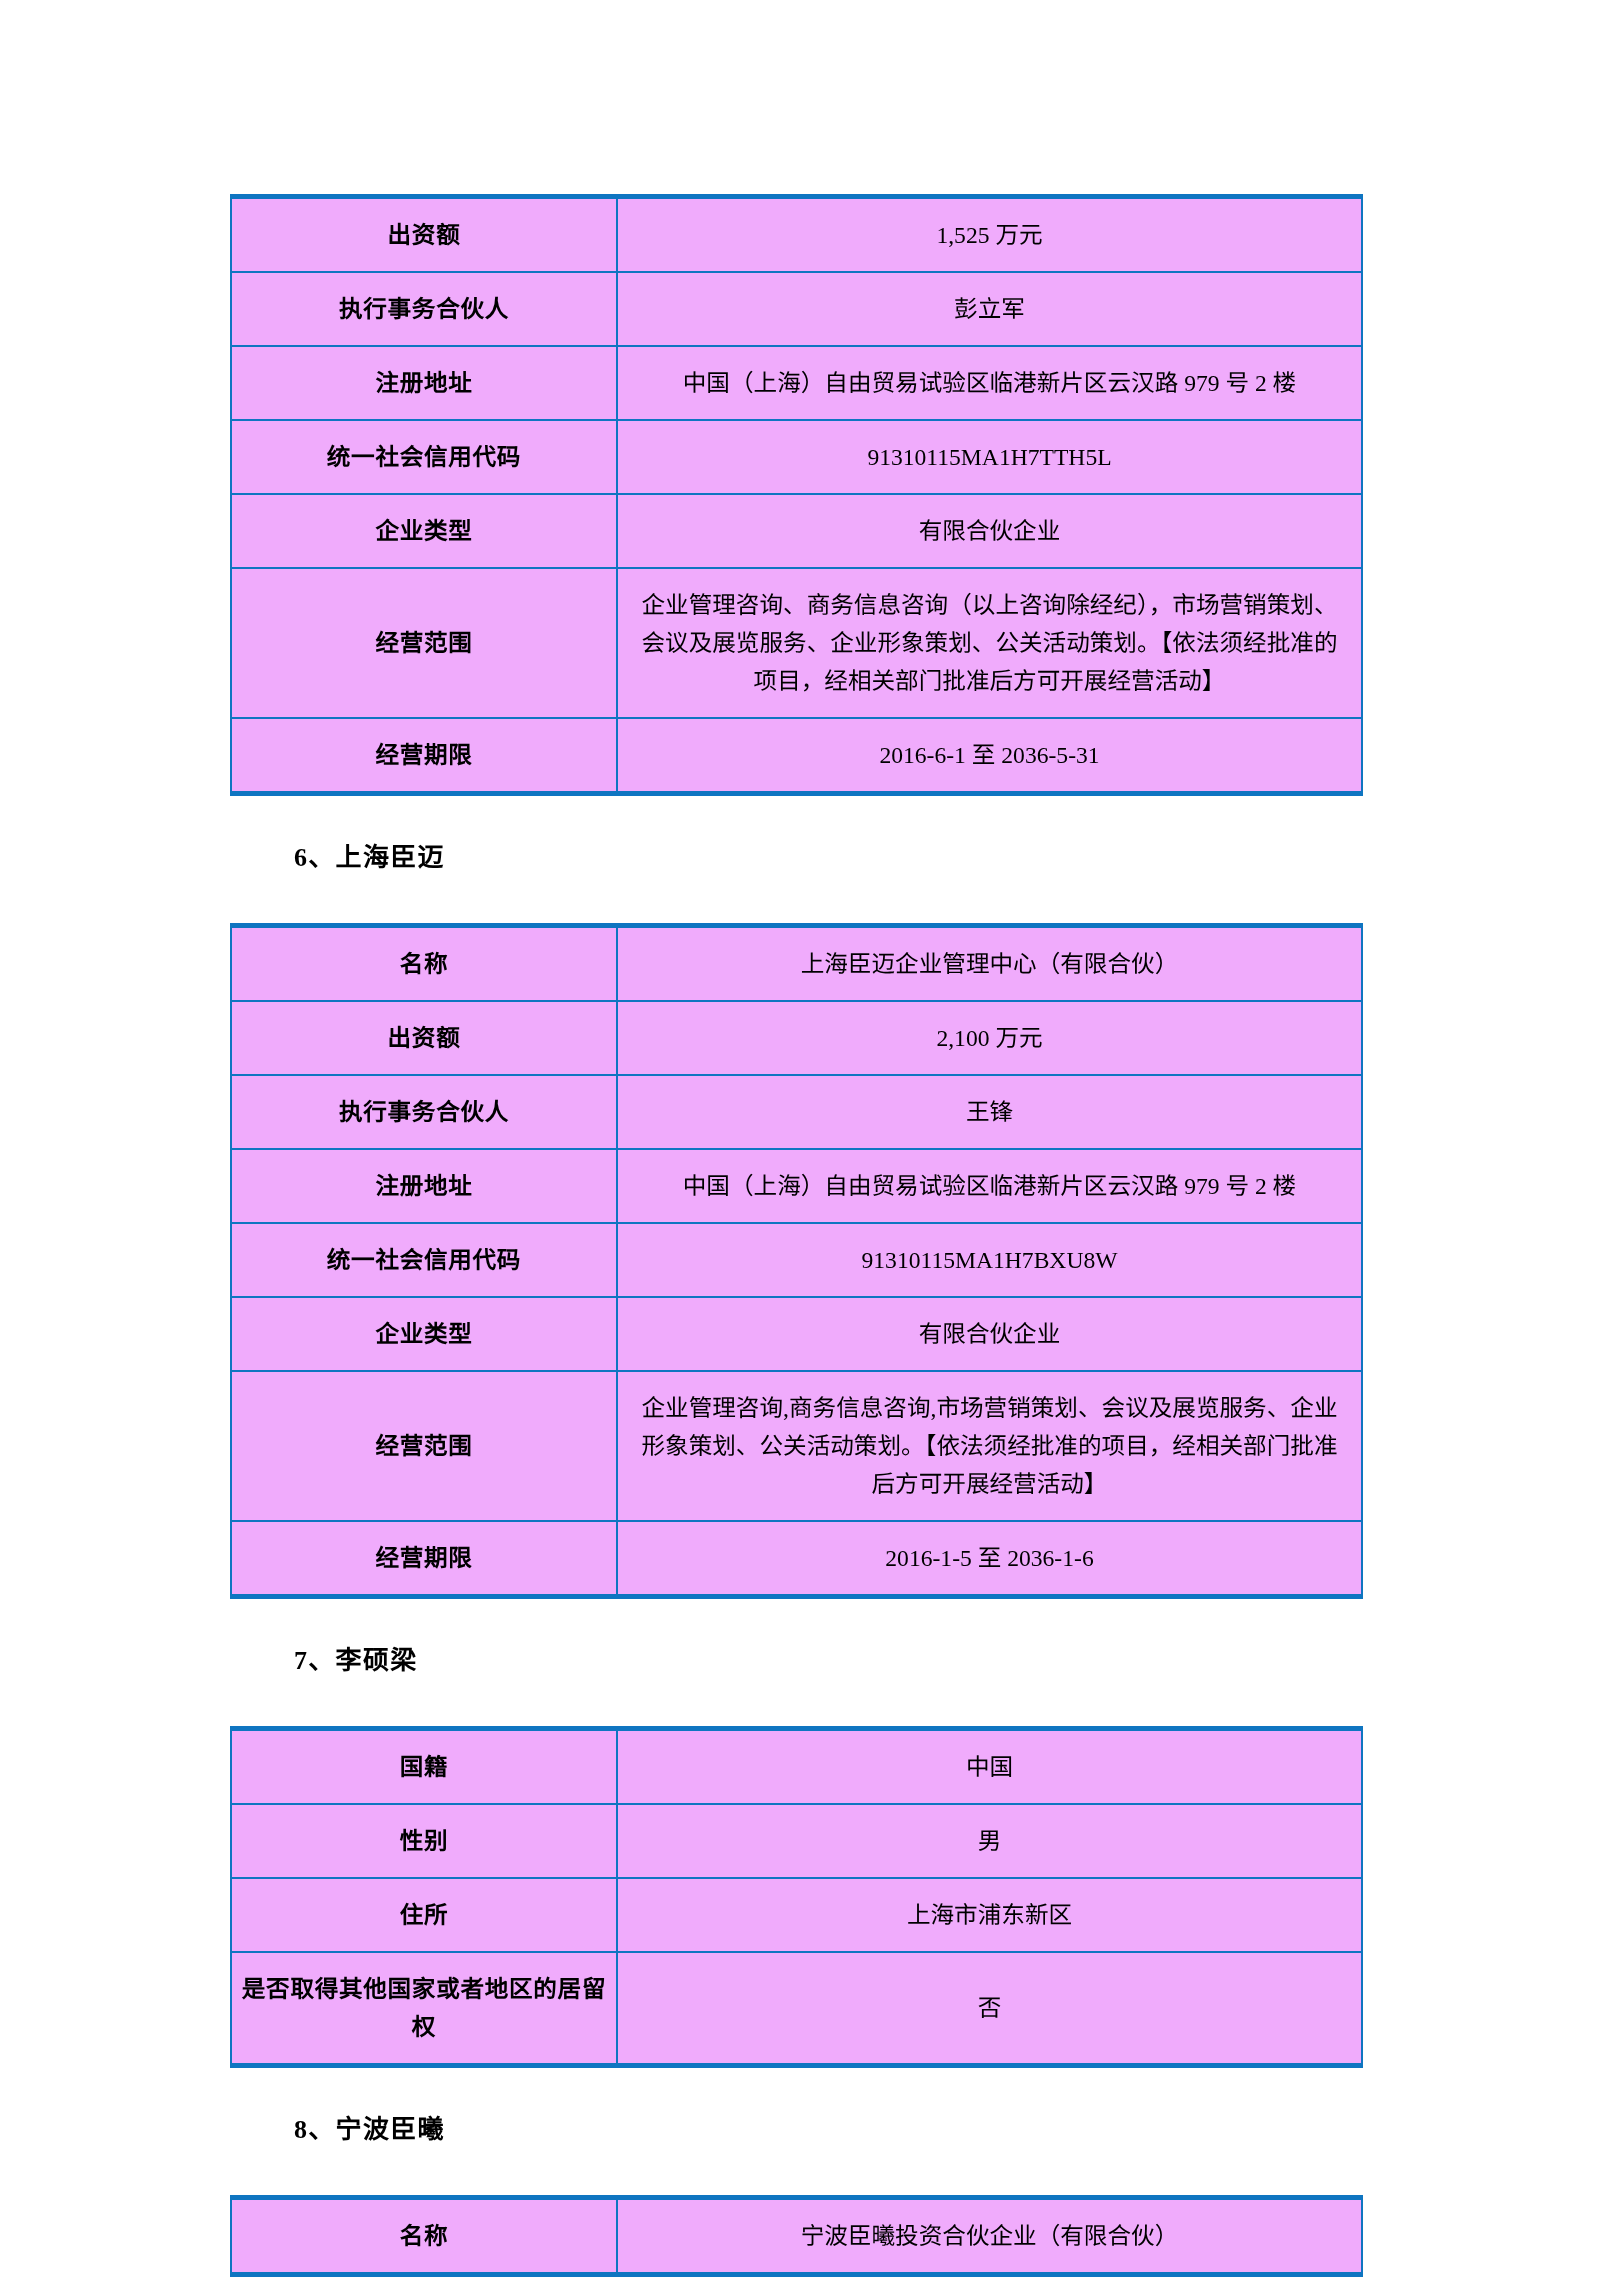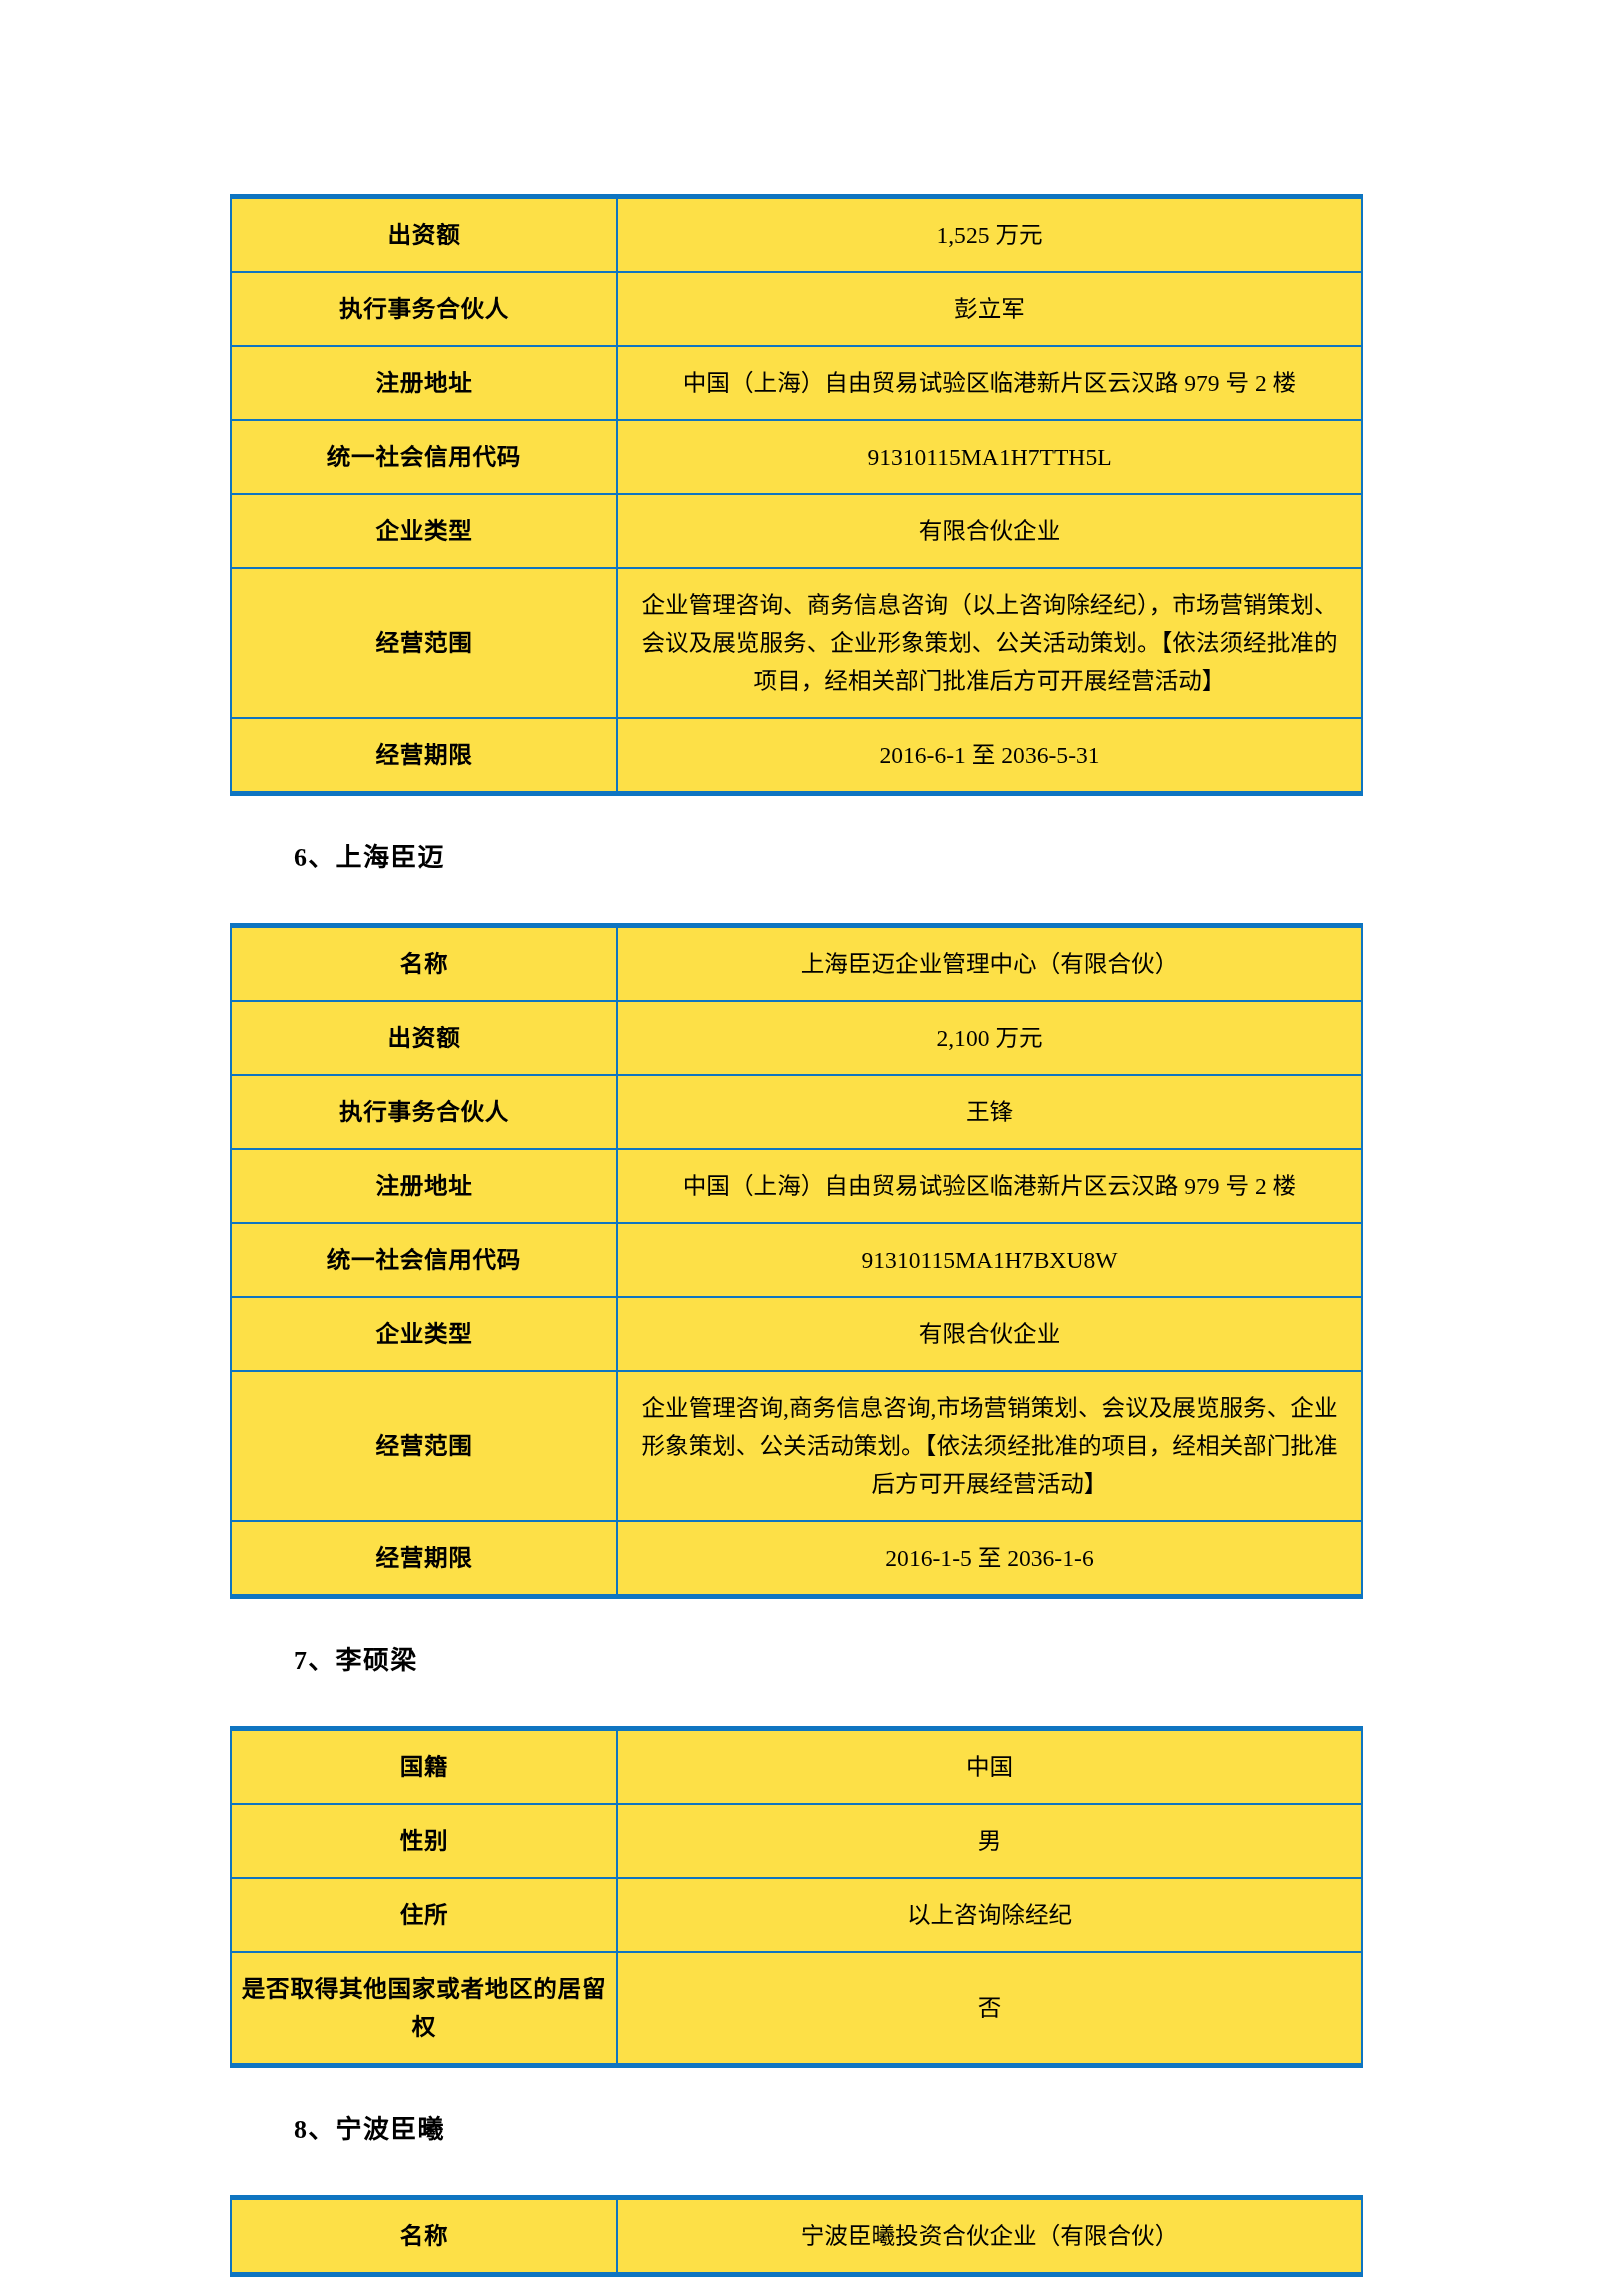--- a/index.html
+++ b/index.html
@@ -47,21 +47,21 @@
 
   .info-table col.label-col { width: 386px; }
   .info-table col.value-col { width: 745px; }
 
   .info-table tr { }
 
   .info-table td {
     border: 2px solid #0f75c1;
     padding: 0;
     vertical-align: middle;
-    background: #fde047;
+    background: #f0abfc;
   }
 
   .info-table td.label {
     text-align: center;
     font-weight: bold;
     font-size: 23.6px;
     line-height: 38px;
     padding: 17px 9.2px;
     letter-spacing: 0.7px;
   }
@@ -237,21 +237,21 @@
         </tr>
         <tr>
           <td class="label">性别</td>
           <td class="value">
               <span class="vtext">男</span>
             </td>
         </tr>
         <tr>
           <td class="label">住所</td>
           <td class="value">
-              <span class="vtext">以上咨询除经纪</span>
+              <span class="vtext">上海市浦东新区</span>
             </td>
         </tr>
         <tr>
           <td class="label">是否取得其他国家或者地区的居留权</td>
           <td class="value">
               <span class="vtext">否</span>
             </td>
         </tr>
       </tbody>
     </table>

